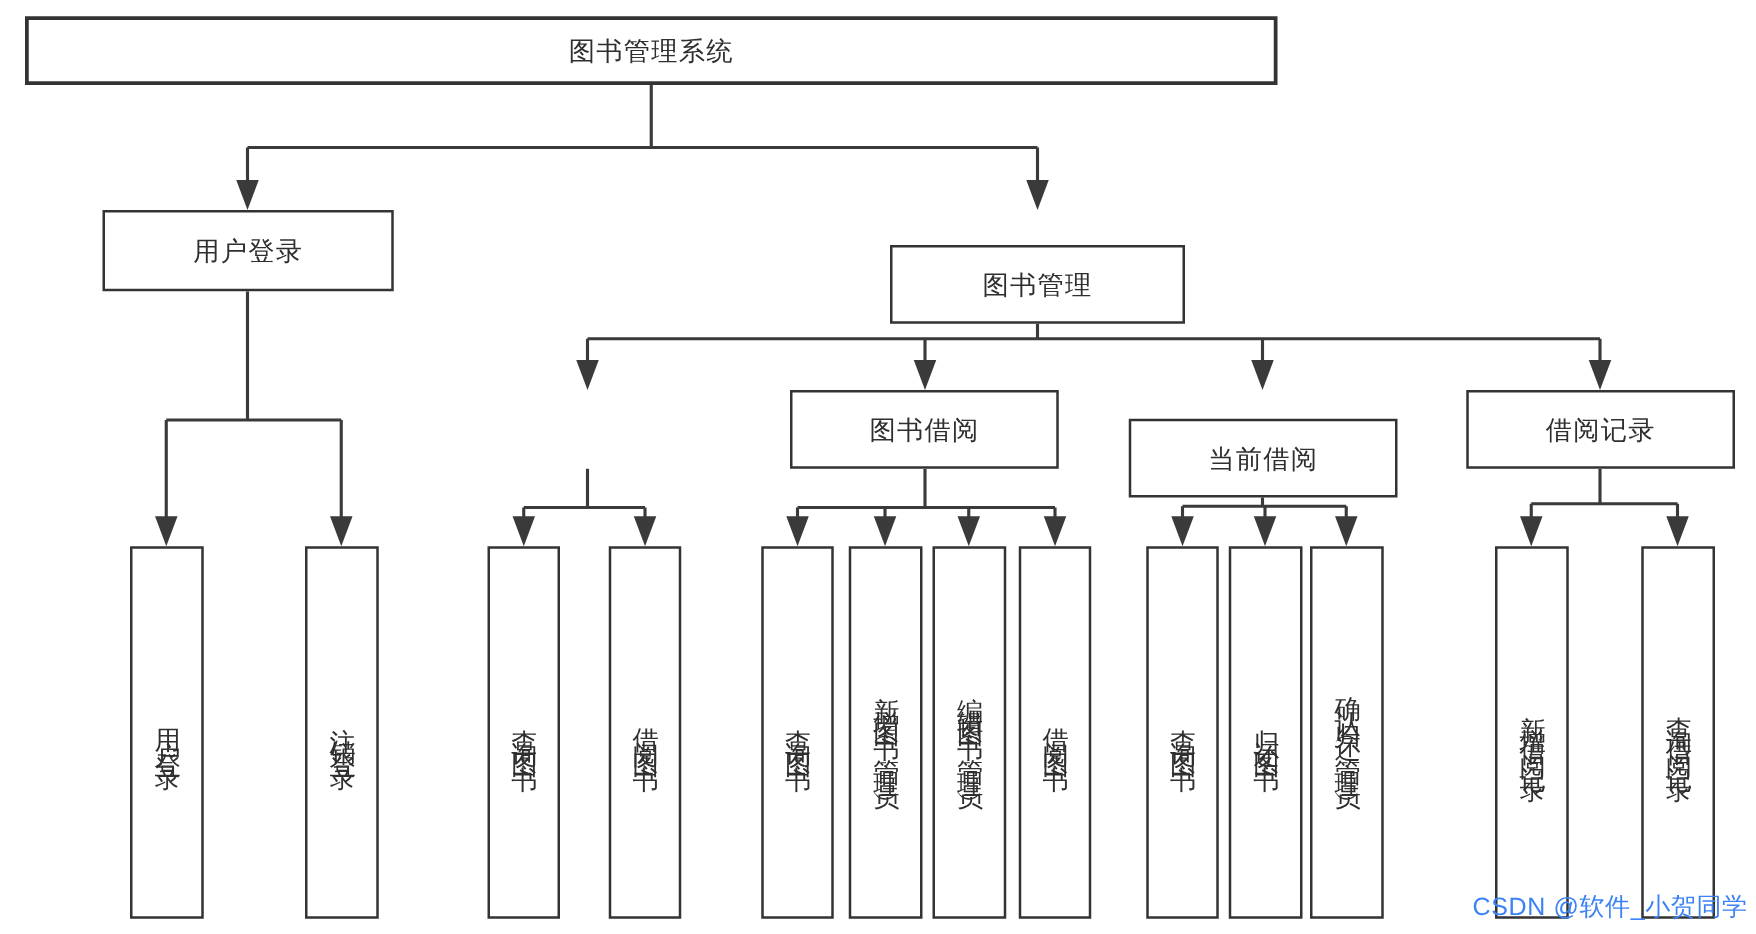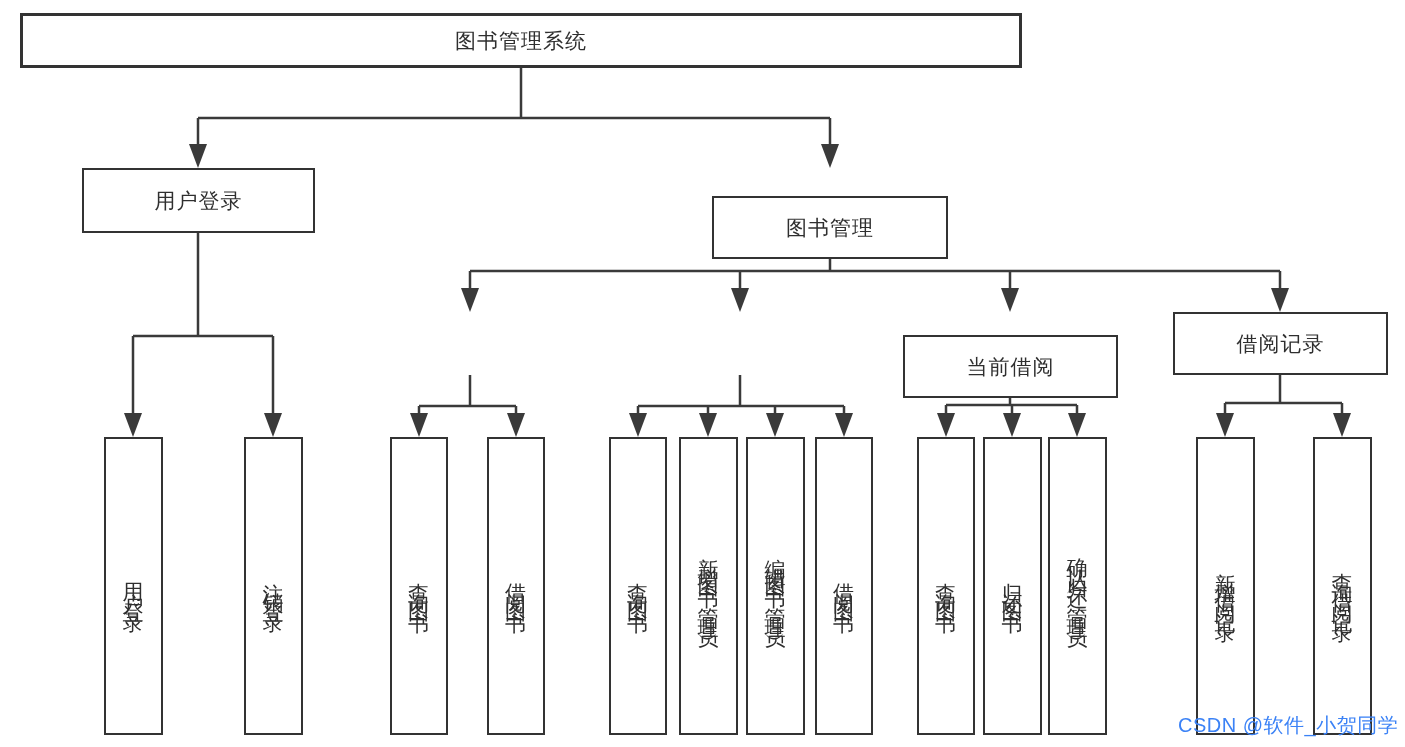--- a/index.html
+++ b/index.html
@@ -106,20 +106,21 @@
       <polygon points="1216,413 1234,413 1225,437"></polygon>
       <polygon points="1333,413 1351,413 1342,437"></polygon>
     </g>
   </svg>
 
   <div class="hbox root" style="left:20px; top:13px; width:1002px; height:55px;">图书管理系统</div>
 
   <div class="hbox" style="left:82px; top:168px; width:233px; height:65px;">用户登录</div>
   <div class="hbox" style="left:712px; top:168px; width:236px; height:63px;margin-top:28px;">图书管理</div>
 
+  <div class="hbox" style="left:632px; top:312px; width:215px; height:63px;">图书借阅</div>
   <div class="hbox" style="left:903px; top:312px; width:215px; height:63px;margin-top:23px;">当前借阅</div>
   <div class="hbox" style="left:1173px; top:312px; width:215px; height:63px;">借阅记录</div>
 
   <div class="vbox" style="left:104px; width:59px;">用户登录</div>
   <div class="vbox" style="left:244px; width:59px;">注销登录</div>
 
   <div class="vbox" style="left:390px; width:58px;">查询图书</div>
   <div class="vbox" style="left:487px; width:58px;">借阅图书</div>
 
   <div class="vbox" style="left:609px; width:58px;">查询图书</div>

